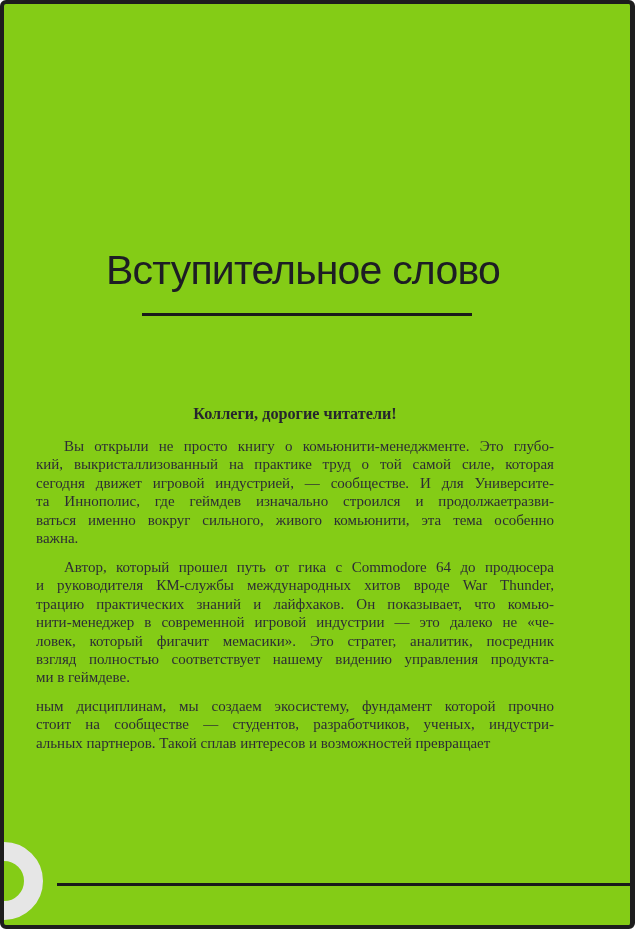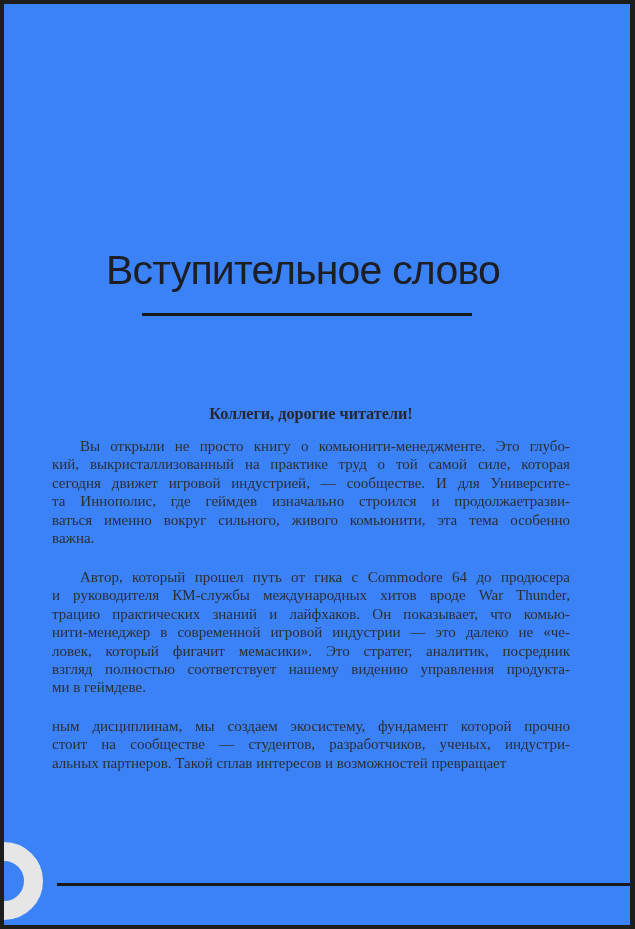--- a/index.html
+++ b/index.html
@@ -9,23 +9,24 @@
   }
   .frame {
     position: relative;
     width: 635px;
     height: 929px;
     box-sizing: border-box;
     border-top: 4px solid #1d1d1d;
     border-left: 4px solid #1d1d1d;
     border-right: 5px solid #1d1d1d;
     border-bottom: 4px solid #1d1d1d;
-    background: #3b82f6;
+    background: #84cc16;
     overflow: hidden;
     font-family: "Liberation Serif", serif;
+    border-radius: 6px;
   }
   .page {
     position: relative;
     width: 100%;
     height: 100%;
     overflow: hidden;
   }
   .chapter-title {
     position: absolute;
     left: 40px;
@@ -43,40 +44,40 @@
   .title-rule {
     position: absolute;
     left: 138px;
     top: 309px;
     width: 330px;
     height: 3px;
     background: #1a1a1a;
   }
   .content {
     position: absolute;
-    left: 48px;
+    left: 32px;
     top: 400px;
     width: 518px;
     color: #2d2d35;
   }
   .section-heading {
     text-align: center;
     font-weight: bold;
     font-size: 16.2px;
     line-height: 20px;
     color: #26262e;
     margin: 0 0 13px 0;
   }
   .para {
     margin: 0;
     font-size: 15px;
     line-height: 18.45px;
   }
   .para + .para {
-    margin-top: 20px;
+    margin-top: 10px;
   }
   .line {
     text-align: justify;
     text-align-last: justify;
   }
   .line.first {
     text-indent: 28px;
   }
   .line.last {
     text-align-last: left;

